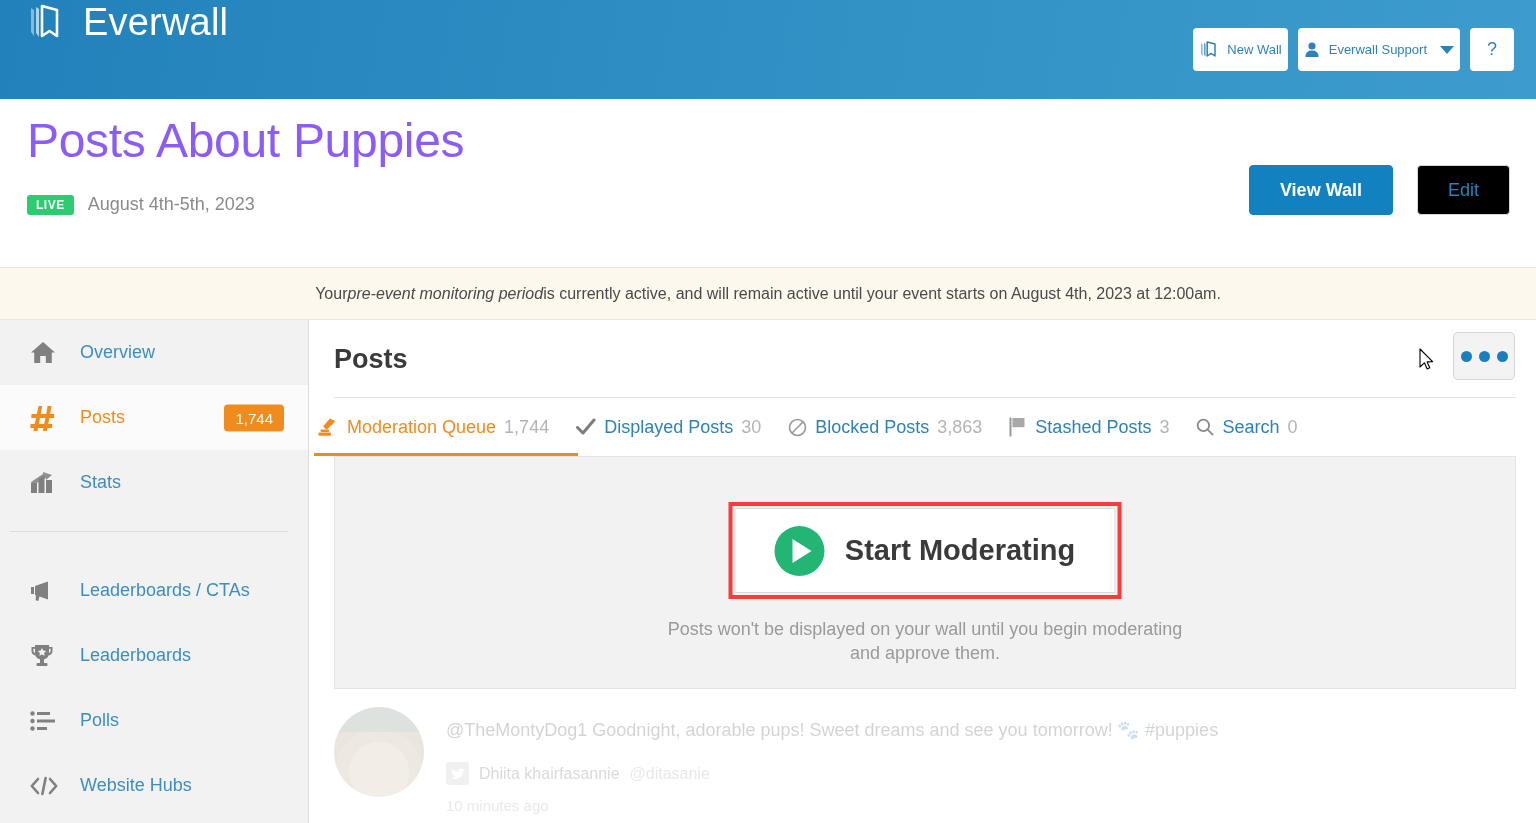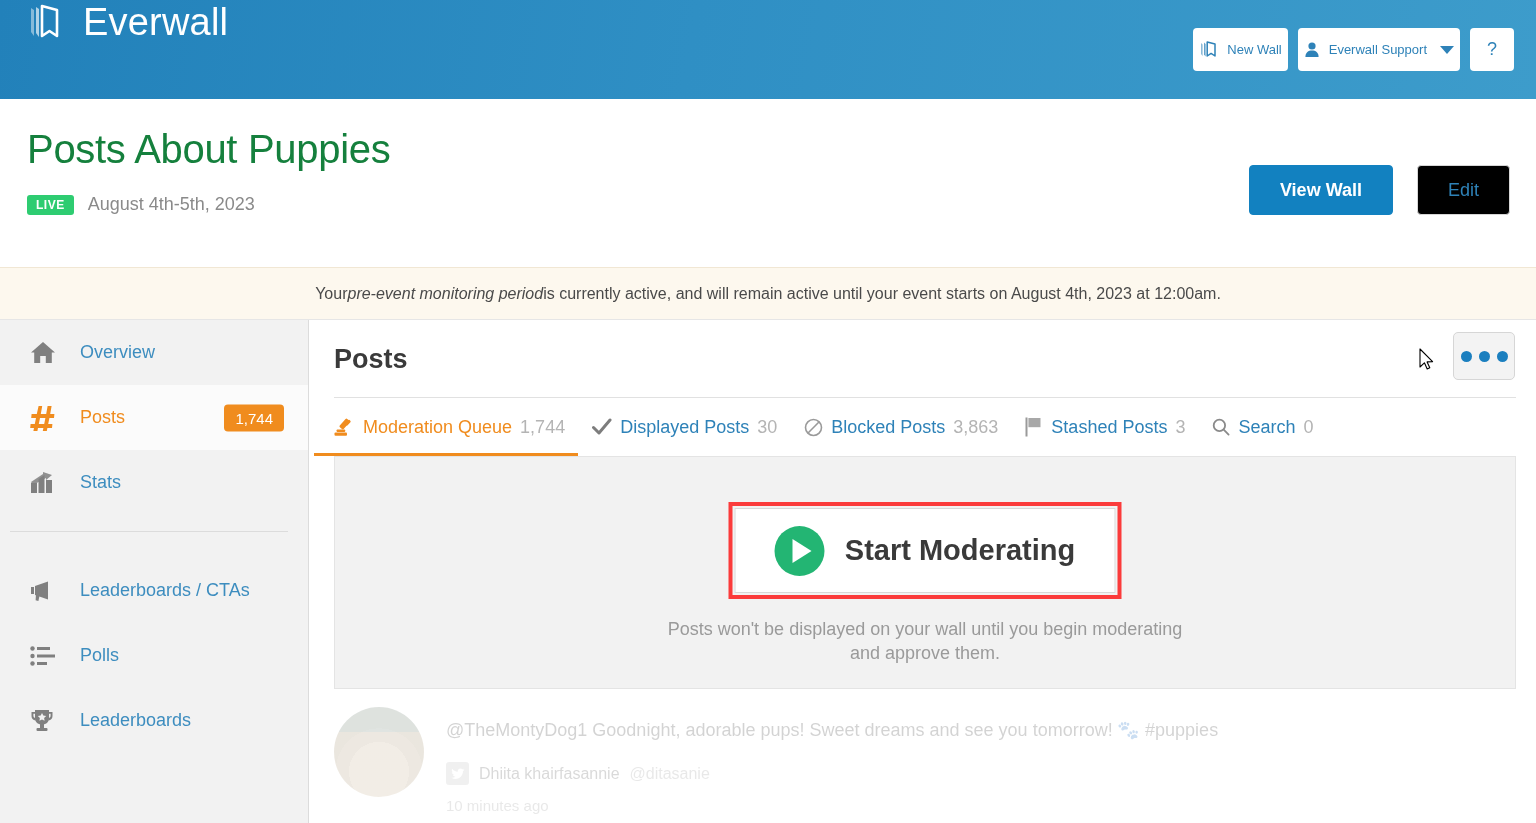--- a/index.html
+++ b/index.html
@@ -40,22 +40,22 @@
     margin-left: 4px;
   }
   .tb-help { width: 44px; justify-content: center; padding: 0; font-size: 18px; }
 
   
   .titlebar {
     position: absolute; left: 0; top: 99px; width: 1536px; height: 168px;
     background: #ffffff;
   }
   .page-title {
-    position: absolute; left: 27px; top: 28px;
-    font-size: 40px; color: #15803d; font-weight: 400; line-height: 1.1;
+    position: absolute; left: 27px; top: 16px;
+    font-size: 48px; color: #8b5cf6; font-weight: 400; line-height: 1.1;
     letter-spacing: -0.3px;
   }
   .subrow {
     position: absolute; left: 27px; top: 95px;
     display: flex; align-items: center; gap: 14px;
   }
   .live-badge {
     background: #2ecc71; color: #ffffff; font-size: 12px; font-weight: bold;
     border-radius: 3px; padding: 4px 9px 4px 9px; letter-spacing: 0.5px;
     line-height: 1;
@@ -127,21 +127,21 @@
     border-radius: 5px; display: flex; align-items: center; justify-content: center;
     gap: 7px; cursor: pointer;
   }
   .dots-btn i { width: 11px; height: 11px; border-radius: 50%; background: #1b7fbf; display: block; }
   .head-rule {
     position: absolute; left: 24px; right: 20px; bottom: 0; height: 1px; background: #e1e1e1;
   }
 
   .tabs {
     position: relative; height: 58px; display: flex; align-items: center;
-    padding-left: 24px; gap: 27px;
+    padding-left: 8px; gap: 27px;
   }
   .tab { display: flex; align-items: center; gap: 8px; cursor: pointer; font-size: 18px; }
   .tab .t-label { color: #2e82b8; }
   .tab .t-count { color: #b4b4b4; }
   .tab .t-icon { display: flex; align-items: center; color: #9a9a9a; }
   .tab.active .t-label { color: #f08c1e; }
   .tab.active .t-icon { color: #f08c1e; }
   .tab-underline {
     position: absolute; left: 4px; bottom: 0; width: 264px; height: 3px; background: #f08c1e;
   }
@@ -303,46 +303,56 @@
         <path d="M1 7 L1 14 L4 14 L4 7 Z"></path>
         <path d="M5 6 L18 1.5 L18 19.5 L5 15 Z"></path>
         <path d="M6 14.4 L9.6 15.6 L8.4 21 L5.6 20.2 Z"></path>
       </svg>
     </span>
     <span class="si-label">Leaderboards / CTAs</span>
   </div>
 
   <div class="side-item">
     <span class="si-icon">
+      <svg width="26" height="24" viewBox="0 0 26 24" fill="currentColor">
+        <path d="M5 1 L19 1 L19 9 C19 13 16.5 15.5 12 15.5 C7.5 15.5 5 13 5 9 Z"></path>
+        <path d="M5 3 L1.5 3 L1.5 7 C1.5 9.6 3 11 5.6 11.4 L5.6 9 C4 8.6 3.4 7.8 3.4 6.4 L3.4 4.8 L5 4.8 Z"></path>
+        <path d="M19 3 L22.5 3 L22.5 7 C22.5 9.6 21 11 18.4 11.4 L18.4 9 C20 8.6 20.6 7.8 20.6 6.4 L20.6 4.8 L19 4.8 Z"></path>
+        <rect x="10" y="15" width="4" height="4"></rect>
+        <rect x="6.5" y="19" width="11" height="3" rx="1"></rect>
+        <path d="M12 4 L13.3 6.6 L16.2 7 L14.1 9 L14.6 11.8 L12 10.5 L9.4 11.8 L9.9 9 L7.8 7 L10.7 6.6 Z" fill="#f2f2f2"></path>
+      </svg>
+    </span>
+    <span class="si-label">Leaderboards</span>
+  </div>
+
+  <div class="side-item">
+    <span class="si-icon">
       <svg width="26" height="20" viewBox="0 0 26 20" fill="currentColor">
         <circle cx="2.5" cy="2.5" r="2.2"></circle>
           <rect x="7" y="1" width="13" height="3"></rect>
         <circle cx="2.5" cy="10" r="2.2"></circle>
           <rect x="7" y="8.5" width="18" height="3"></rect>
         <circle cx="2.5" cy="17.5" r="2.2"></circle>
           <rect x="7" y="16" width="10" height="3"></rect>
       </svg>
     </span>
     <span class="si-label">Polls</span>
   </div>
 
   <div class="side-item">
     <span class="si-icon">
-      <svg width="26" height="24" viewBox="0 0 26 24" fill="currentColor">
-        <path d="M5 1 L19 1 L19 9 C19 13 16.5 15.5 12 15.5 C7.5 15.5 5 13 5 9 Z"></path>
-        <path d="M5 3 L1.5 3 L1.5 7 C1.5 9.6 3 11 5.6 11.4 L5.6 9 C4 8.6 3.4 7.8 3.4 6.4 L3.4 4.8 L5 4.8 Z"></path>
-        <path d="M19 3 L22.5 3 L22.5 7 C22.5 9.6 21 11 18.4 11.4 L18.4 9 C20 8.6 20.6 7.8 20.6 6.4 L20.6 4.8 L19 4.8 Z"></path>
-        <rect x="10" y="15" width="4" height="4"></rect>
-        <rect x="6.5" y="19" width="11" height="3" rx="1"></rect>
-        <path d="M12 4 L13.3 6.6 L16.2 7 L14.1 9 L14.6 11.8 L12 10.5 L9.4 11.8 L9.9 9 L7.8 7 L10.7 6.6 Z" fill="#f2f2f2"></path>
-      </svg>
-    </span>
-    <span class="si-label">Leaderboards</span>
-  </div>
-
+      <svg width="28" height="20" viewBox="0 0 28 20" fill="none" stroke="currentColor" stroke-width="2.6" stroke-linecap="round" stroke-linejoin="round">
+        <polyline points="8,3 1.8,10 8,17"></polyline>
+        <polyline points="20,3 26.2,10 20,17"></polyline>
+        <line x1="15.6" y1="2" x2="12.4" y2="18"></line>
+      </svg>
+    </span>
+    <span class="si-label">Website Hubs</span>
+  </div>
 </div>
 
 <div class="main">
 
   <div class="main-head">
     <div class="main-title">Posts</div>
     <div class="dots-btn">
       <i></i>
       <i></i>
       <i></i>

